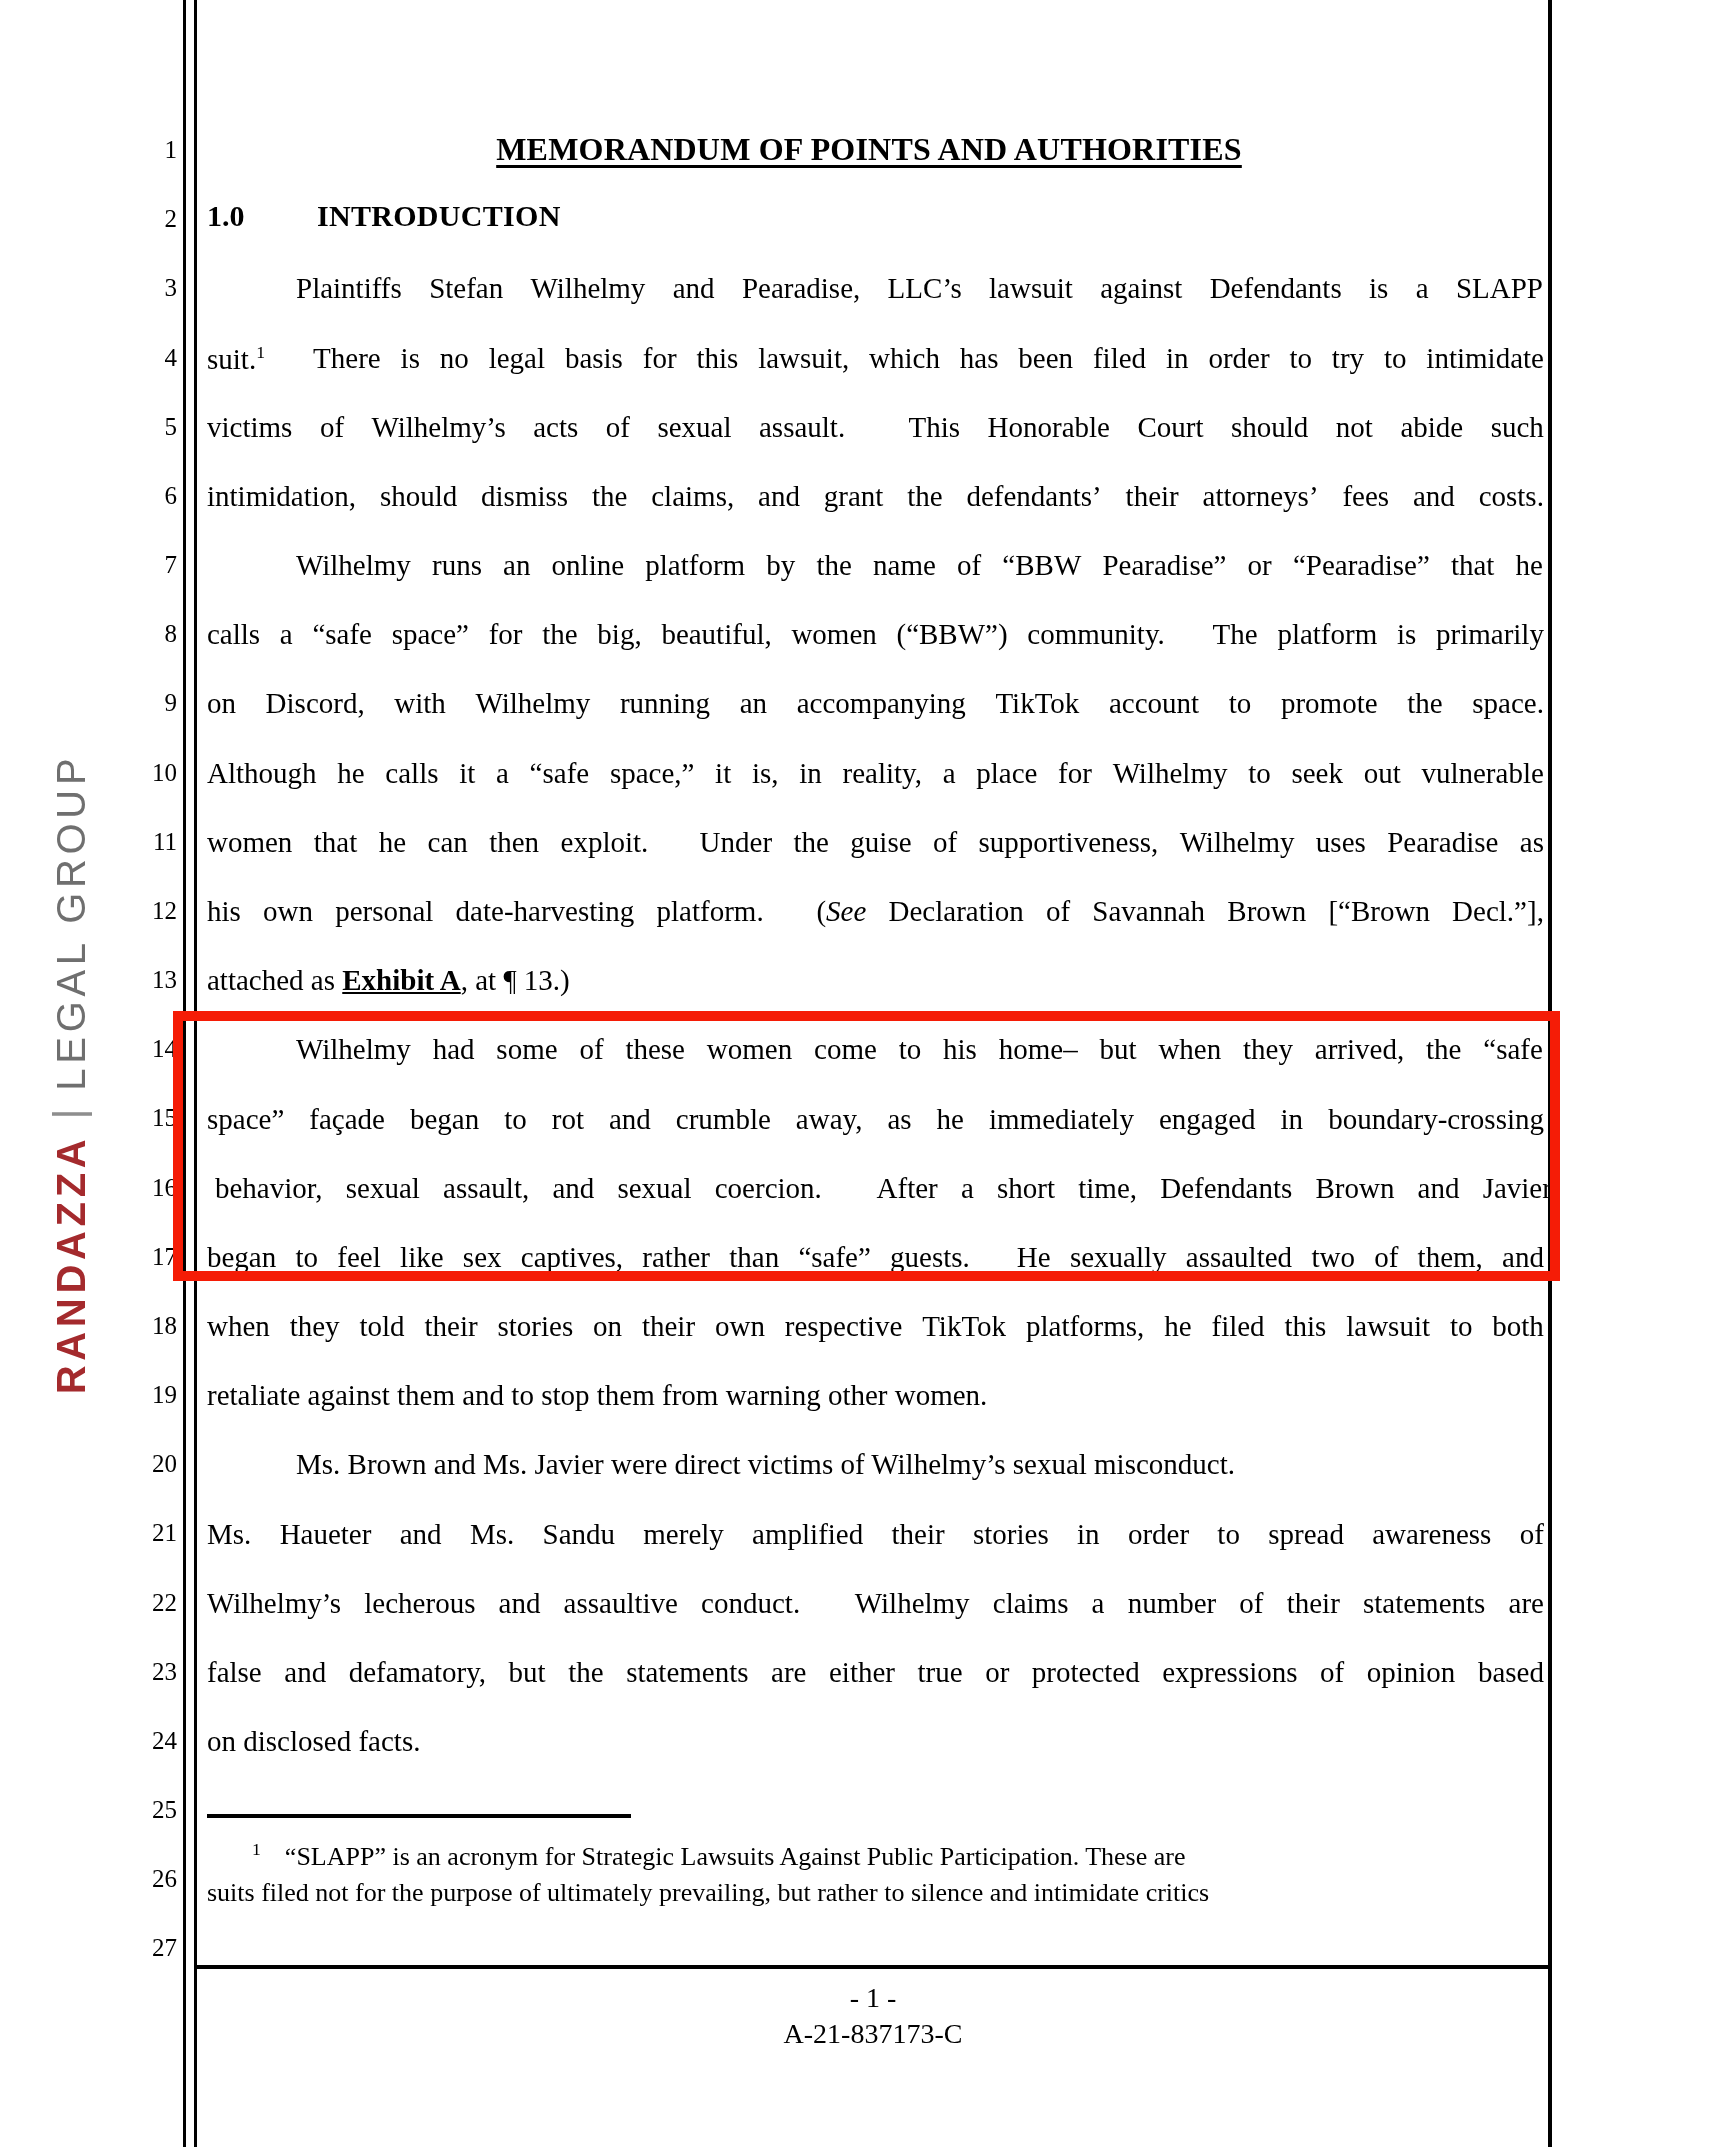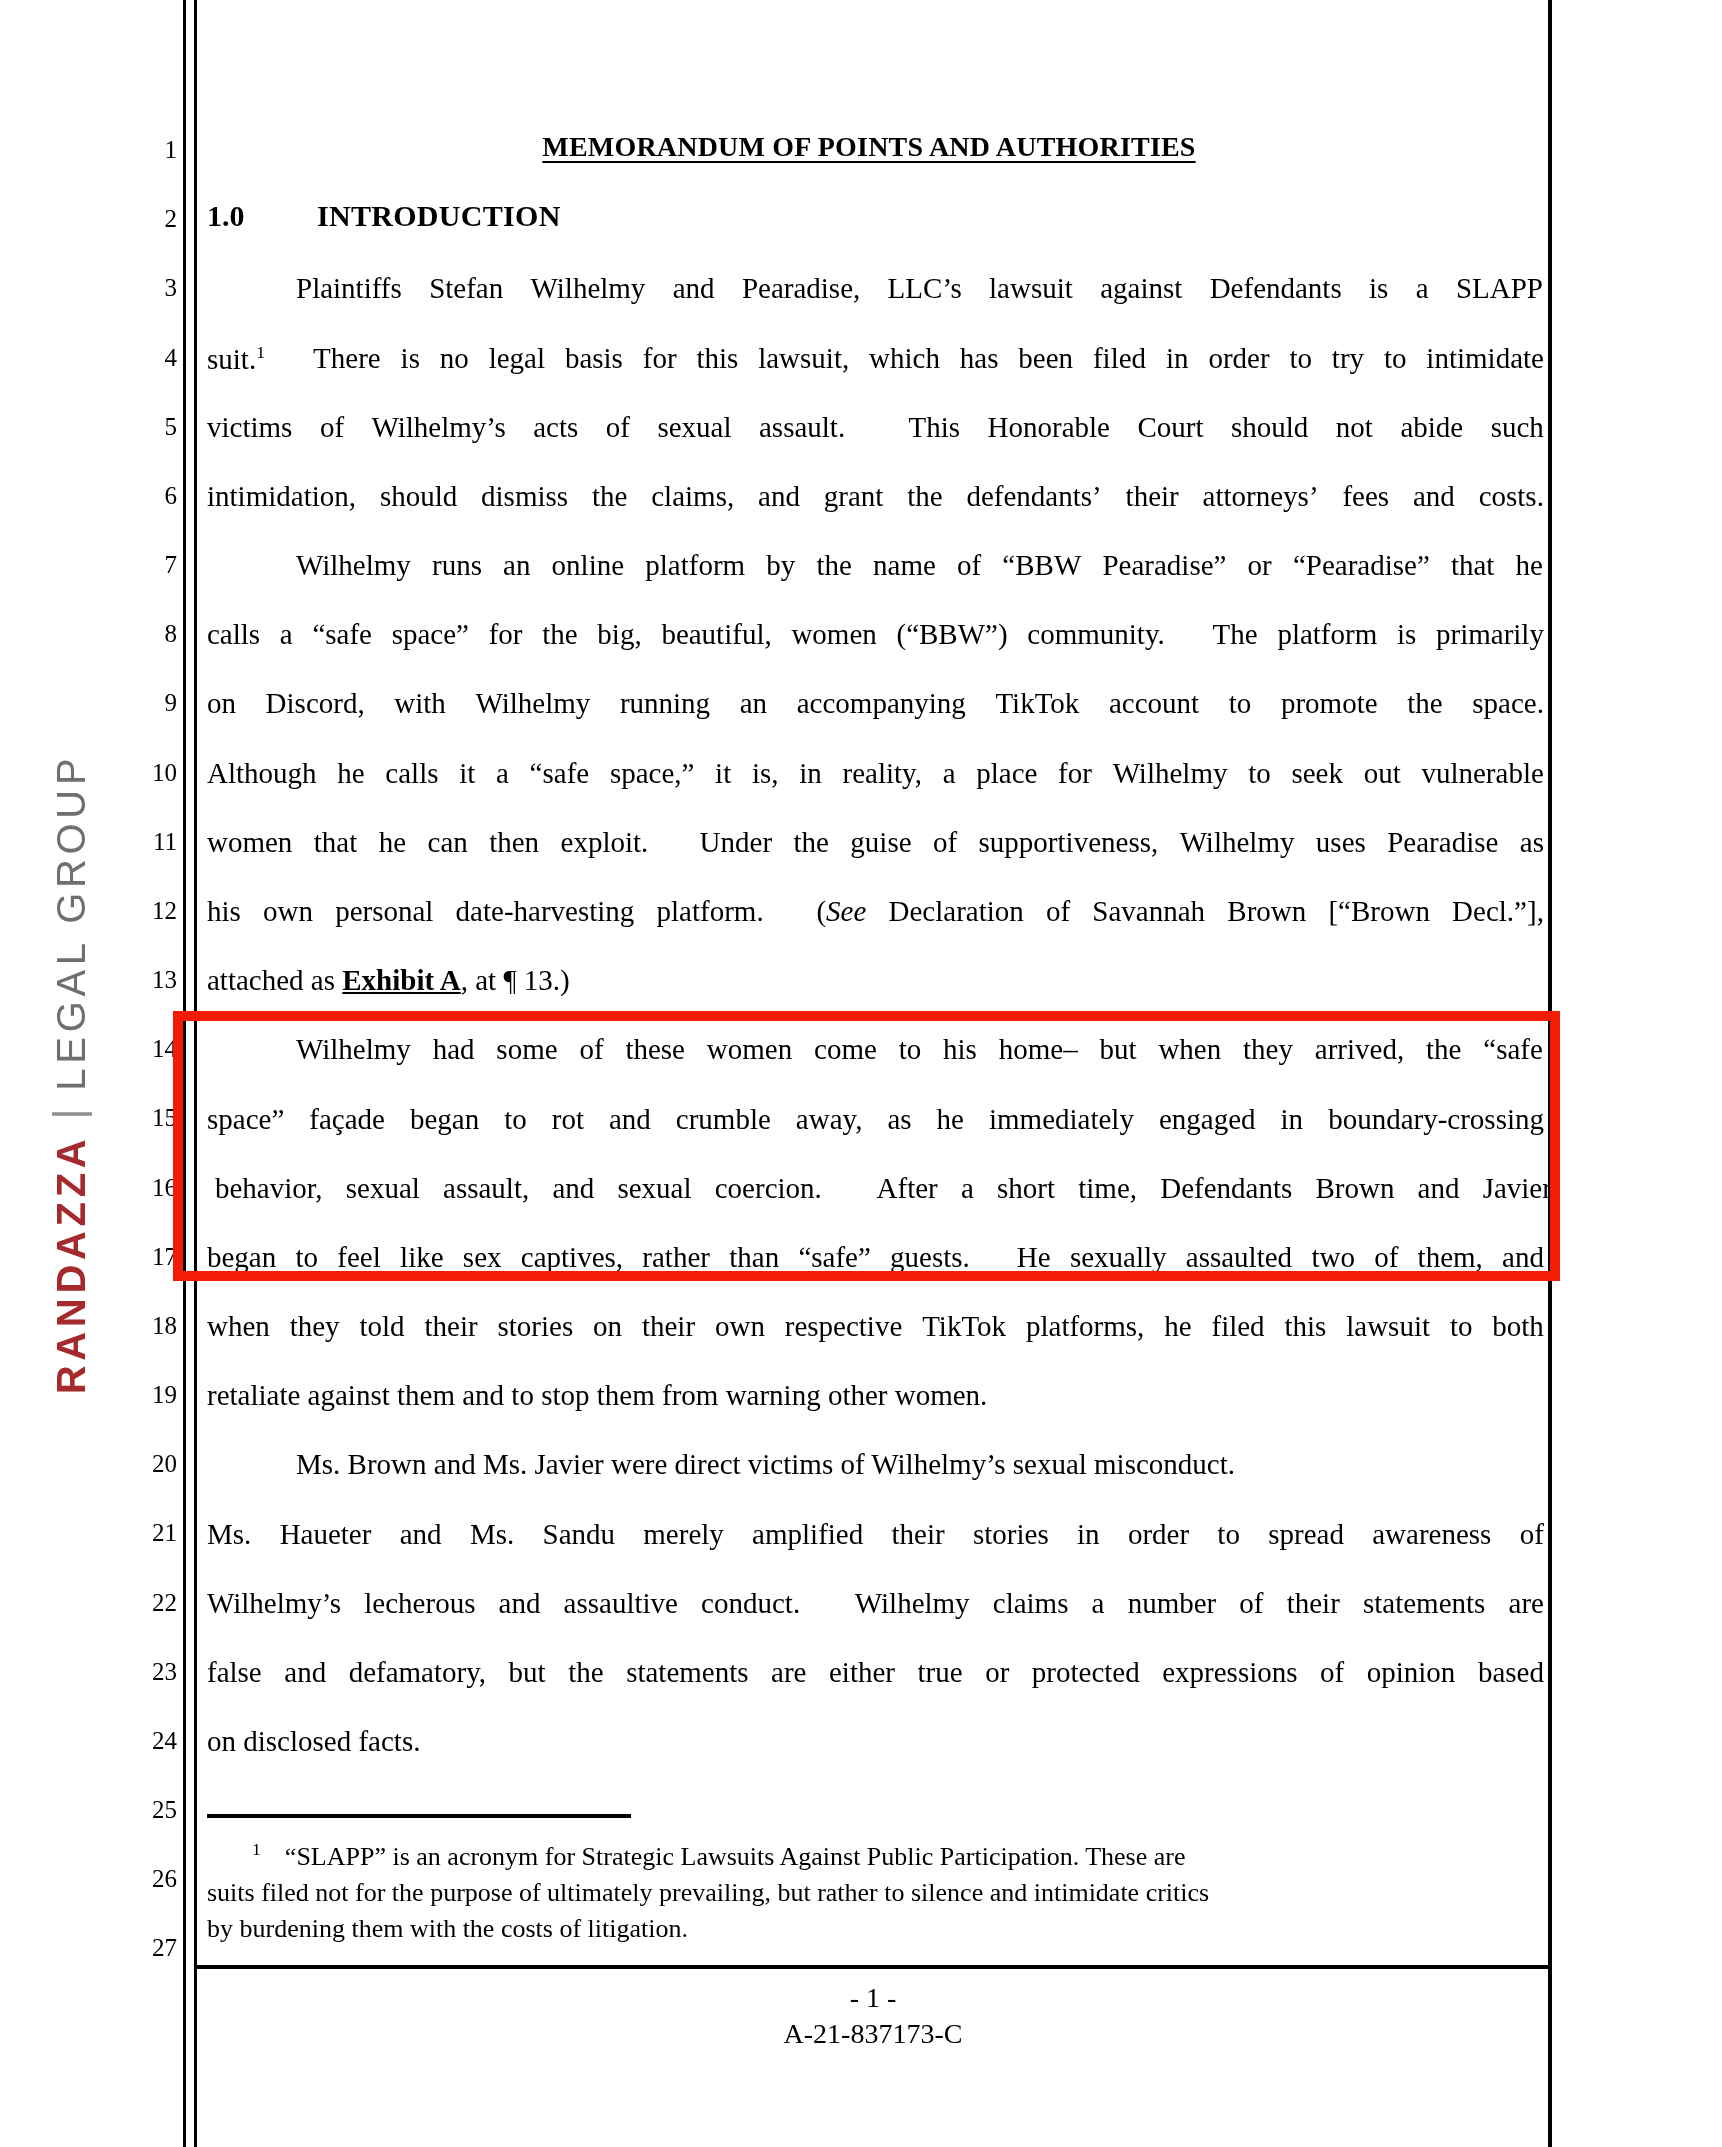--- a/index.html
+++ b/index.html
@@ -124,21 +124,21 @@
     white-space: nowrap;
   }
 
   
   #doc-title {
     position: absolute;
     left: 0;
     top: 131px;
     width: 1324px;
     text-align: center;
-    font-size: 28px;
+    font-size: 32px;
     font-weight: bold;
     text-decoration: underline;
     text-underline-offset: 4.7px;
     letter-spacing: 0.2px;
   }
   #sec-num {
     position: absolute;
     left: 0;
     top: 199px;
     font-size: 30px;
@@ -620,21 +620,20 @@
             <span><span>based</span></span>
           </div>
         </div>
         <div class="bline" style="top: 1727px;"><span style="margin-left: 0px;"><span>on disclosed facts.</span></span></div>
       </div>
 
     <div id="footnote-rule"></div>
     <div id="footnote">
         <div class="fnline"><span class="fnmark" style="margin-left: 45px;">1</span><span style="margin-left: 24px;">“SLAPP” is an acronym for Strategic Lawsuits Against Public Participation.  These are</span></div>
         <div class="fnline"><span>suits filed not for the purpose of ultimately prevailing, but rather to silence and intimidate critics</span></div>
-        <div class="fnline"><span>by burdening them with the costs of litigation.</span></div>
       </div>
   </div>
 
   <div id="highlight-box" style="border-color: rgb(245, 28, 6);"></div>
 
   <div id="footer-rule"></div>
   <div id="footer">
     <div class="fline">- 1 -</div>
     <div class="fline">A-21-837173-C</div>
   </div>

